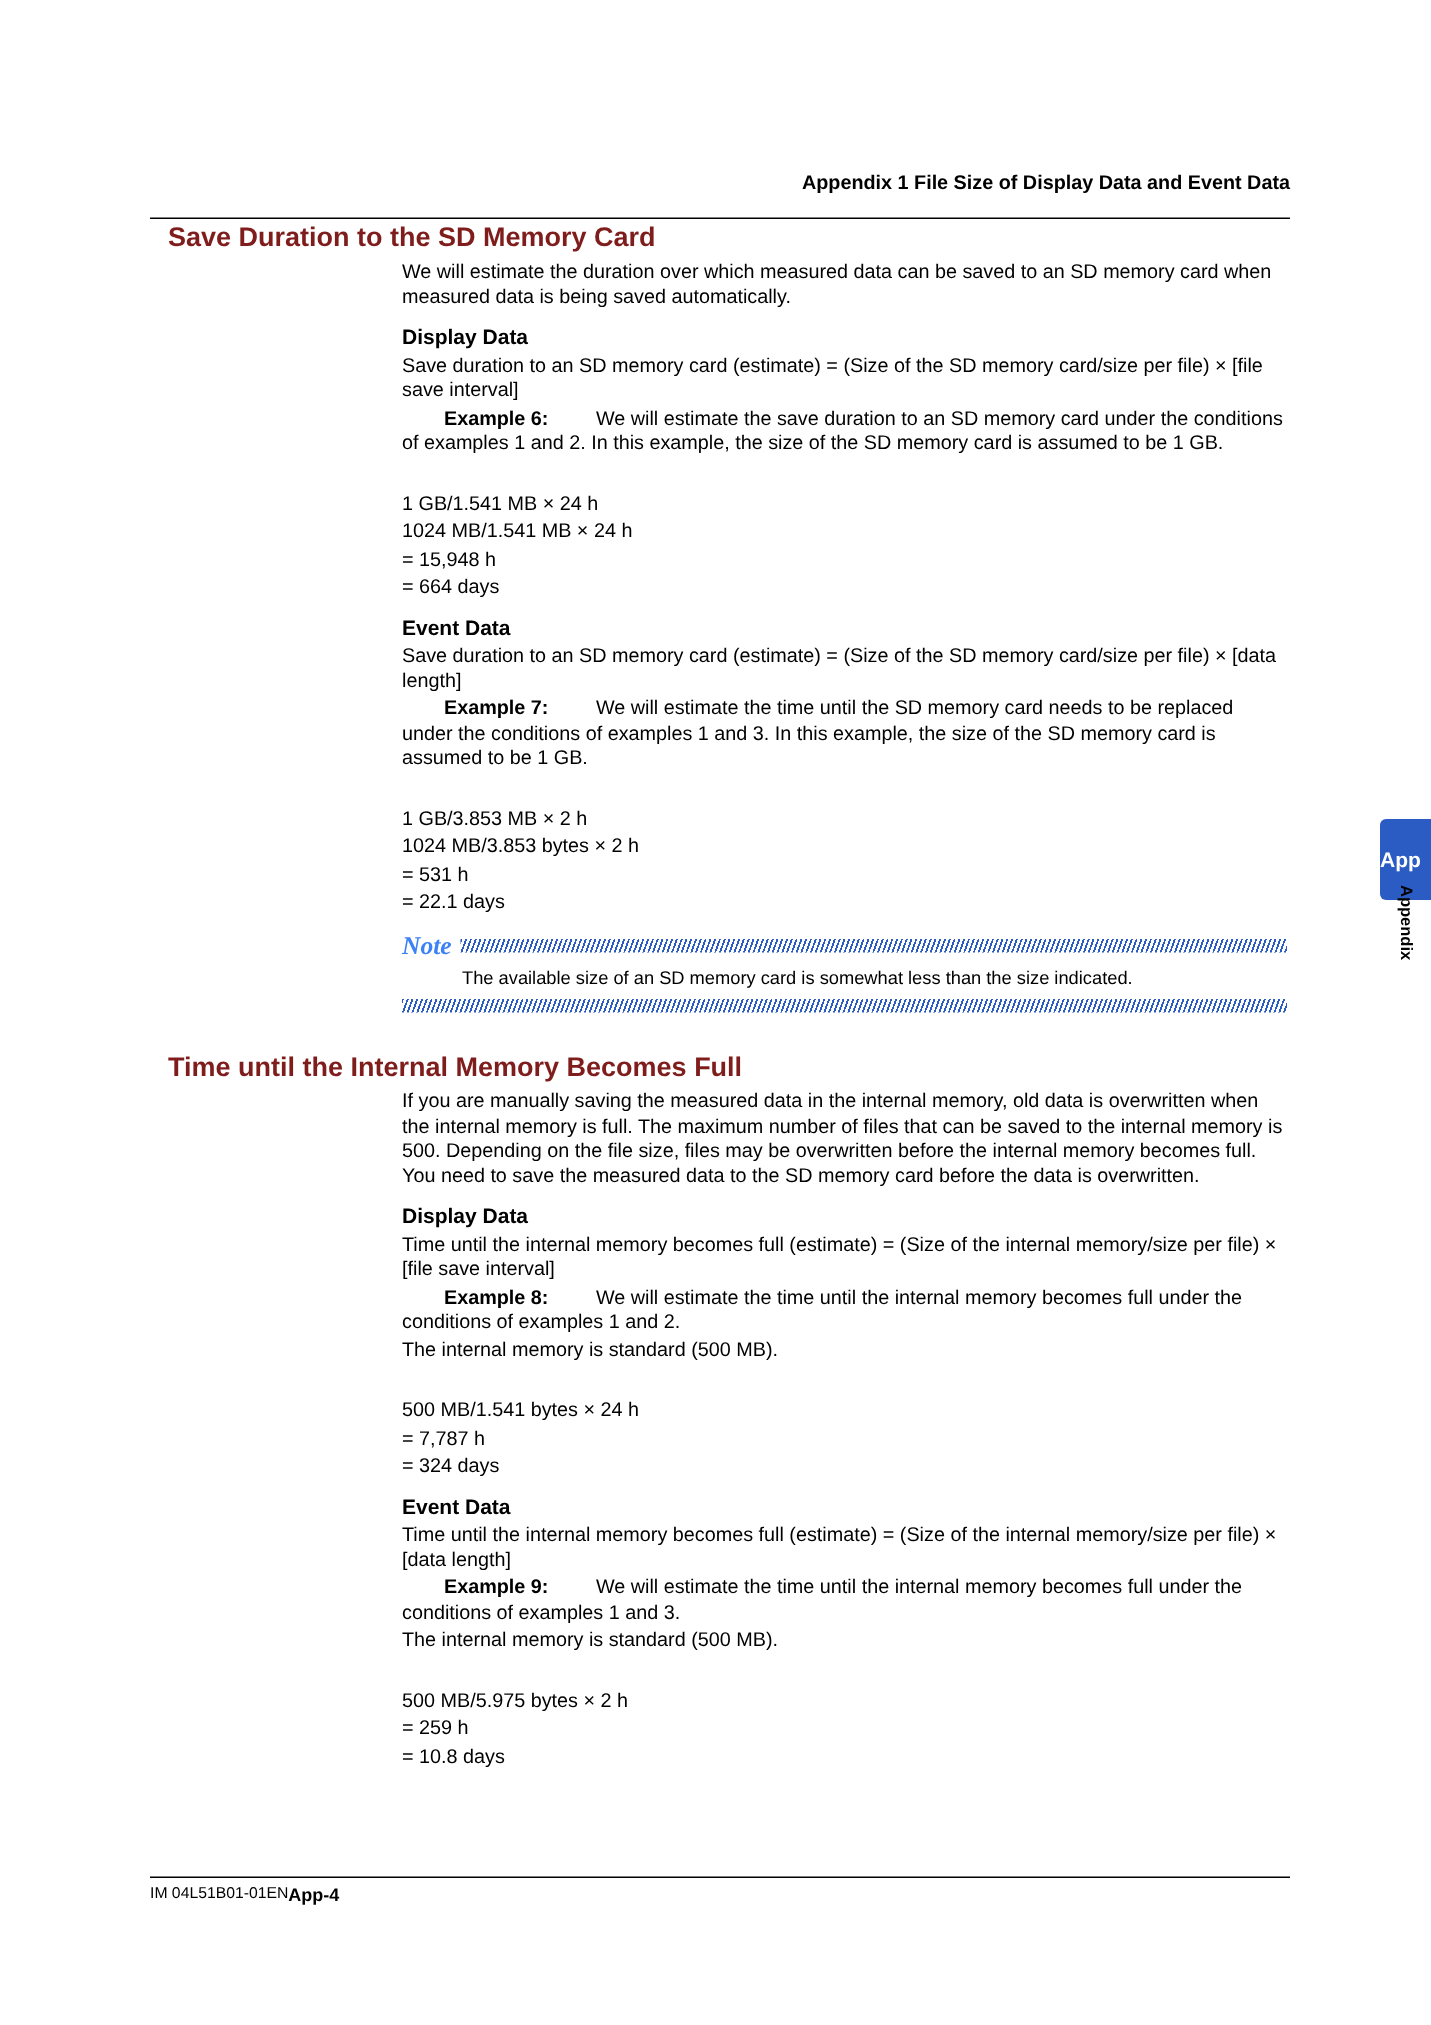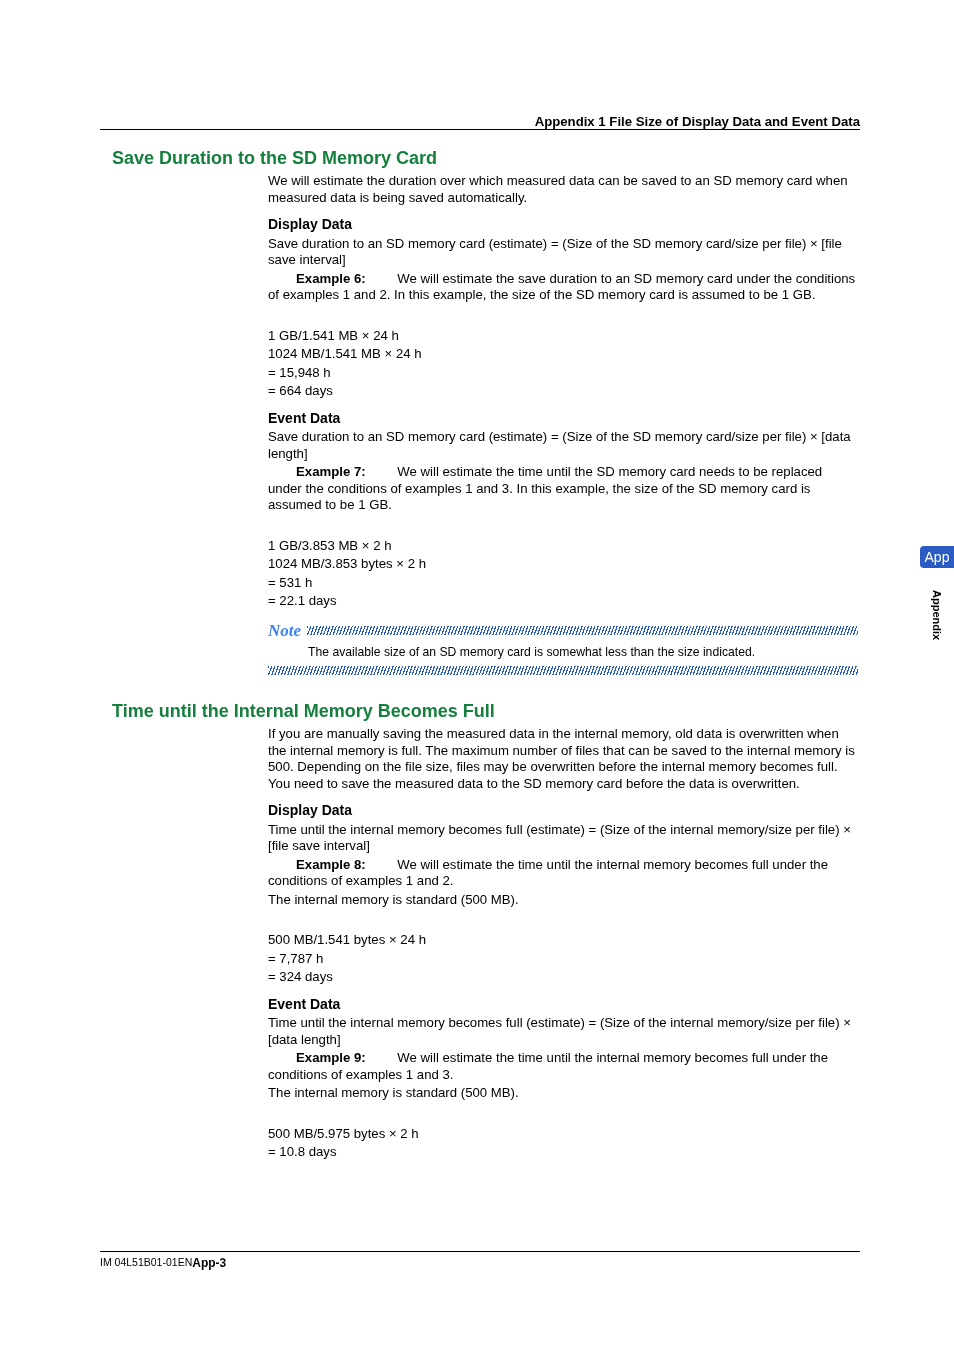--- a/index.html
+++ b/index.html
@@ -5,37 +5,37 @@
   * { box-sizing: border-box; margin: 0; padding: 0; }
   html, body { width: 954px; height: 1350px; background: #fff; }
   body { font-family: Arial, Helvetica, sans-serif; color: #000; position: relative; }
 
   .running-header {
     position: absolute;
     top: 114px;
     left: 100px;
     width: 760px;
     border-bottom: 1.4px solid #000;
-    padding-bottom: 0;
+    padding-bottom: 16px;
     text-align: right;
     font-size: 13.2px;
     font-weight: bold;
   }
 
   .content {
     position: absolute;
     top: 148px;
     left: 112px;
     width: 748px;
   }
 
   .sec-head {
     font-size: 18px;
     font-weight: bold;
-    color: #15803d;
+    color: #7f1d1d;
     margin-bottom: 4px;
   }
 
   .body-col {
     margin-left: 156px;
     width: 590px;
     font-size: 13.2px;
     line-height: 1.25;
   }
 
@@ -75,28 +75,28 @@
     padding: 4px 0 2px 40px;
   }
 
   .section2 { margin-top: 26px; }
 
   .side-tab {
     position: absolute;
     right: 0;
     top: 546px;
     width: 34px;
-    height: 22px;
+    height: 54px;
     background: #2a5cc4;
     color: #fff;
-    font-weight: normal;
+    font-weight: bold;
     font-size: 14px;
     display: flex;
     align-items: center;
-    justify-content: center;
+    justify-content: flex-start;
     border-top-left-radius: 4px;
     border-bottom-left-radius: 4px;
   }
   .side-tab-label {
     position: absolute;
     right: 11px;
     top: 590px;
     writing-mode: vertical-rl;
     font-size: 11px;
     font-weight: bold;
@@ -183,22 +183,23 @@
       <div class="para">= 7,787 h</div>
       <div class="para">= 324 days</div>
 
       <div class="subhead">Event Data</div>
       <div class="para">Time until the internal memory becomes full (estimate) = (Size of the internal memory/size per file) × [data length]</div>
       <div class="para">
         <span class="bold inline">Example 9:</span><span class="inline"> We will estimate the time until the internal memory becomes full under the conditions of examples 1 and 3.</span>
       </div>
       <div class="para">The internal memory is standard (500 MB).</div>
       <div class="calc">500 MB/5.975 bytes × 2 h</div>
+      <div class="para">= 259 h</div>
       <div class="para">= 10.8 days</div>
     </div>
   </div>
 
 </div>
 
 <div class="footer">
   <span>IM 04L51B01-01EN</span>
-  <span class="footer-right">App-3</span>
+  <span class="footer-right">App-4</span>
 </div>
 
 </body></html>

